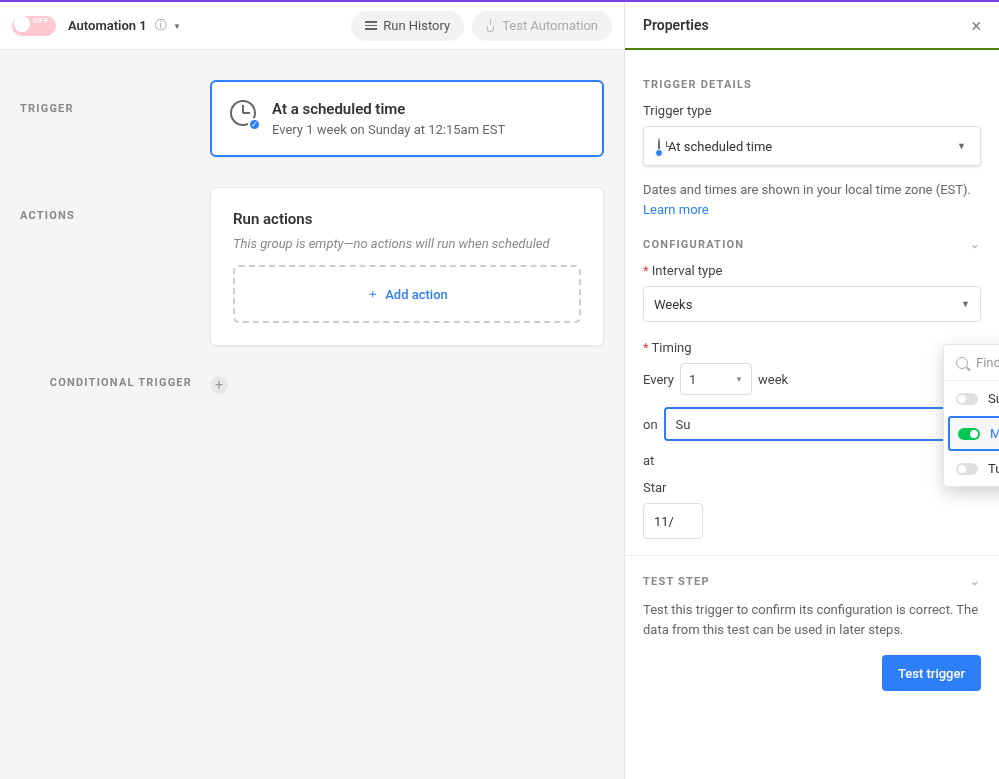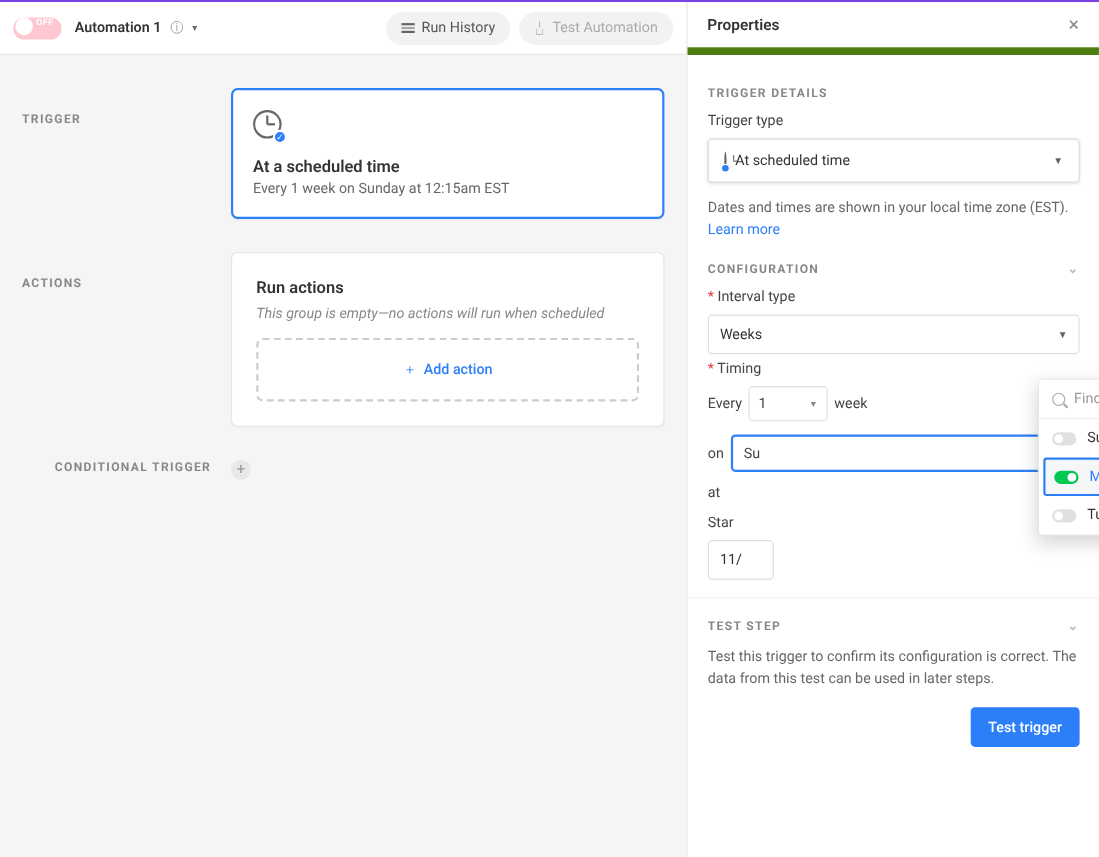--- a/index.html
+++ b/index.html
@@ -15,37 +15,37 @@
   .info-icon { color: #999; font-size: 12px; }
   .caret-down { font-size: 9px; color: #666; }
   .spacer { flex: 1; }
   .pill-btn { background: #f2f2f2; border: none; border-radius: 18px; height: 30px; padding: 0 14px; font-size: 13px; color: #555; display: inline-flex; align-items: center; gap: 6px; cursor: pointer; }
   .pill-btn.disabled { color: #aaa; }
   .canvas-body { flex: 1; padding: 30px 20px; overflow: auto; }
   .row { display: flex; align-items: flex-start; margin-bottom: 30px; position: relative;}
   .rail { width: 190px; text-align: left; padding-right: 18px; font-size: 11px; font-weight: 700; letter-spacing: 1.2px; color: #888; padding-top: 22px; }
   .rail.small { padding-top: 0; display:flex; align-items:center; justify-content:flex-end; gap:8px;}
   .card { background: #fff; border: 1px solid #e5e5e5; border-radius: 6px; flex: 1; max-width: 395px; box-shadow: 0 1px 2px rgba(0,0,0,.04); }
-  .trigger-card { border: 2px solid #2d7ff9; padding: 18px; display: flex; gap: 14px; align-items: flex-start; flex-direction: column; }
+  .trigger-card { border: 2px solid #2d7ff9; padding: 18px; display: flex; gap: 14px; align-items: flex-start; }
   .clock-wrap { position: relative; width: 28px; height: 28px; }
   .clock-icon { width: 26px; height: 26px; border: 2px solid #666; border-radius: 50%; position: relative; }
   .clock-icon::before { content:""; position:absolute; width:2px; height:8px; background:#666; left:10px; top:3px;}
   .clock-icon::after { content:""; position:absolute; width:7px; height:2px; background:#666; left:11px; top:10px;}
   .clock-badge { position:absolute; right:-3px; bottom:-3px; width:13px;height:13px;background:#2d7ff9;border-radius:50%;border:2px solid #fff; display:flex;align-items:center;justify-content:center;}
   .clock-badge::after { content:"✓"; color:#fff; font-size:8px; line-height:1;}
   .tcard-title { font-weight:600; font-size:15px; color:#333; margin-bottom:4px;}
   .tcard-sub { color:#666; font-size:13px; }
   .actions-card { padding: 22px; }
   .ac-title { font-weight:600; font-size:15px; margin-bottom:8px;}
   .ac-sub { font-style: italic; color:#888; font-size:13px; margin-bottom:14px;}
   .add-action-zone { border: 2px dashed #ccc; border-radius: 6px; height: 58px; display:flex; align-items:center; justify-content:center; color:#2d7ff9; font-weight:500; cursor:pointer; gap:6px;}
   .plus-circ { width:18px;height:18px;border-radius:50%;background:#e8e8e8;color:#999;display:inline-flex;align-items:center;justify-content:center;font-size:14px;line-height:1;}
   
   .panel { width: 375px; background: #fff; border-left: 1px solid #e5e5e5; display:flex; flex-direction:column; position: relative; }
-  .panel-header { height: 48px; border-bottom:7px solid #4d7c0f; display:flex;align-items:center;padding:0 18px;justify-content:space-between;}
+  .panel-header { height: 48px; border-bottom:2px solid #4d7c0f; display:flex;align-items:center;padding:0 18px;justify-content:space-between;}
   .panel-header h2 { font-size:14px; font-weight:600;}
   .close-x { font-size:18px; color:#888; cursor:pointer; background:none;border:none;}
   .panel-body { padding: 10px 18px 20px; overflow:auto; flex:1;}
   .section-label { font-size:11px; font-weight:700; letter-spacing:1.2px; color:#888; margin: 18px 0 12px; display:flex; justify-content:space-between; align-items:center;}
   .section-label .chev { color:#bbb; font-size:12px;}
   .field-label { font-size:13px; color:#444; margin-bottom:8px;}
   .req::before { content:"* "; color:#e53935;}
   .select-box { width:100%; height:36px; border:1px solid #ddd; border-radius:4px; background:#fff; display:flex; align-items:center; padding:0 10px; gap:8px; font-size:13px; color:#333; position:relative; cursor:pointer;}
   .select-box .tri { margin-left:auto; font-size:9px; color:#666;}
   .select-box.shadow { box-shadow: 0 1px 3px rgba(0,0,0,.12); padding:0 14px; height:40px;}
@@ -171,21 +171,21 @@
         <span>CONFIGURATION</span>
         <span class="chev">⌄</span>
       </div>
       <div class="config-block">
         <div class="field-label req">Interval type</div>
         <div class="select-box">
           <span>Weeks</span>
           <span class="tri">▼</span>
         </div>
 
-        <div class="field-label req" style="margin-top:6px;">Timing</div>
+        <div class="field-label req" style="margin-top:18px;">Timing</div>
         <div class="timing-row">
           <span>Every</span>
           <div class="num-input">
             <span>1</span>
             <span class="tri">▼</span>
           </div>
           <span>week</span>
         </div>
         <div class="timing-row">
           <span>on</span>

